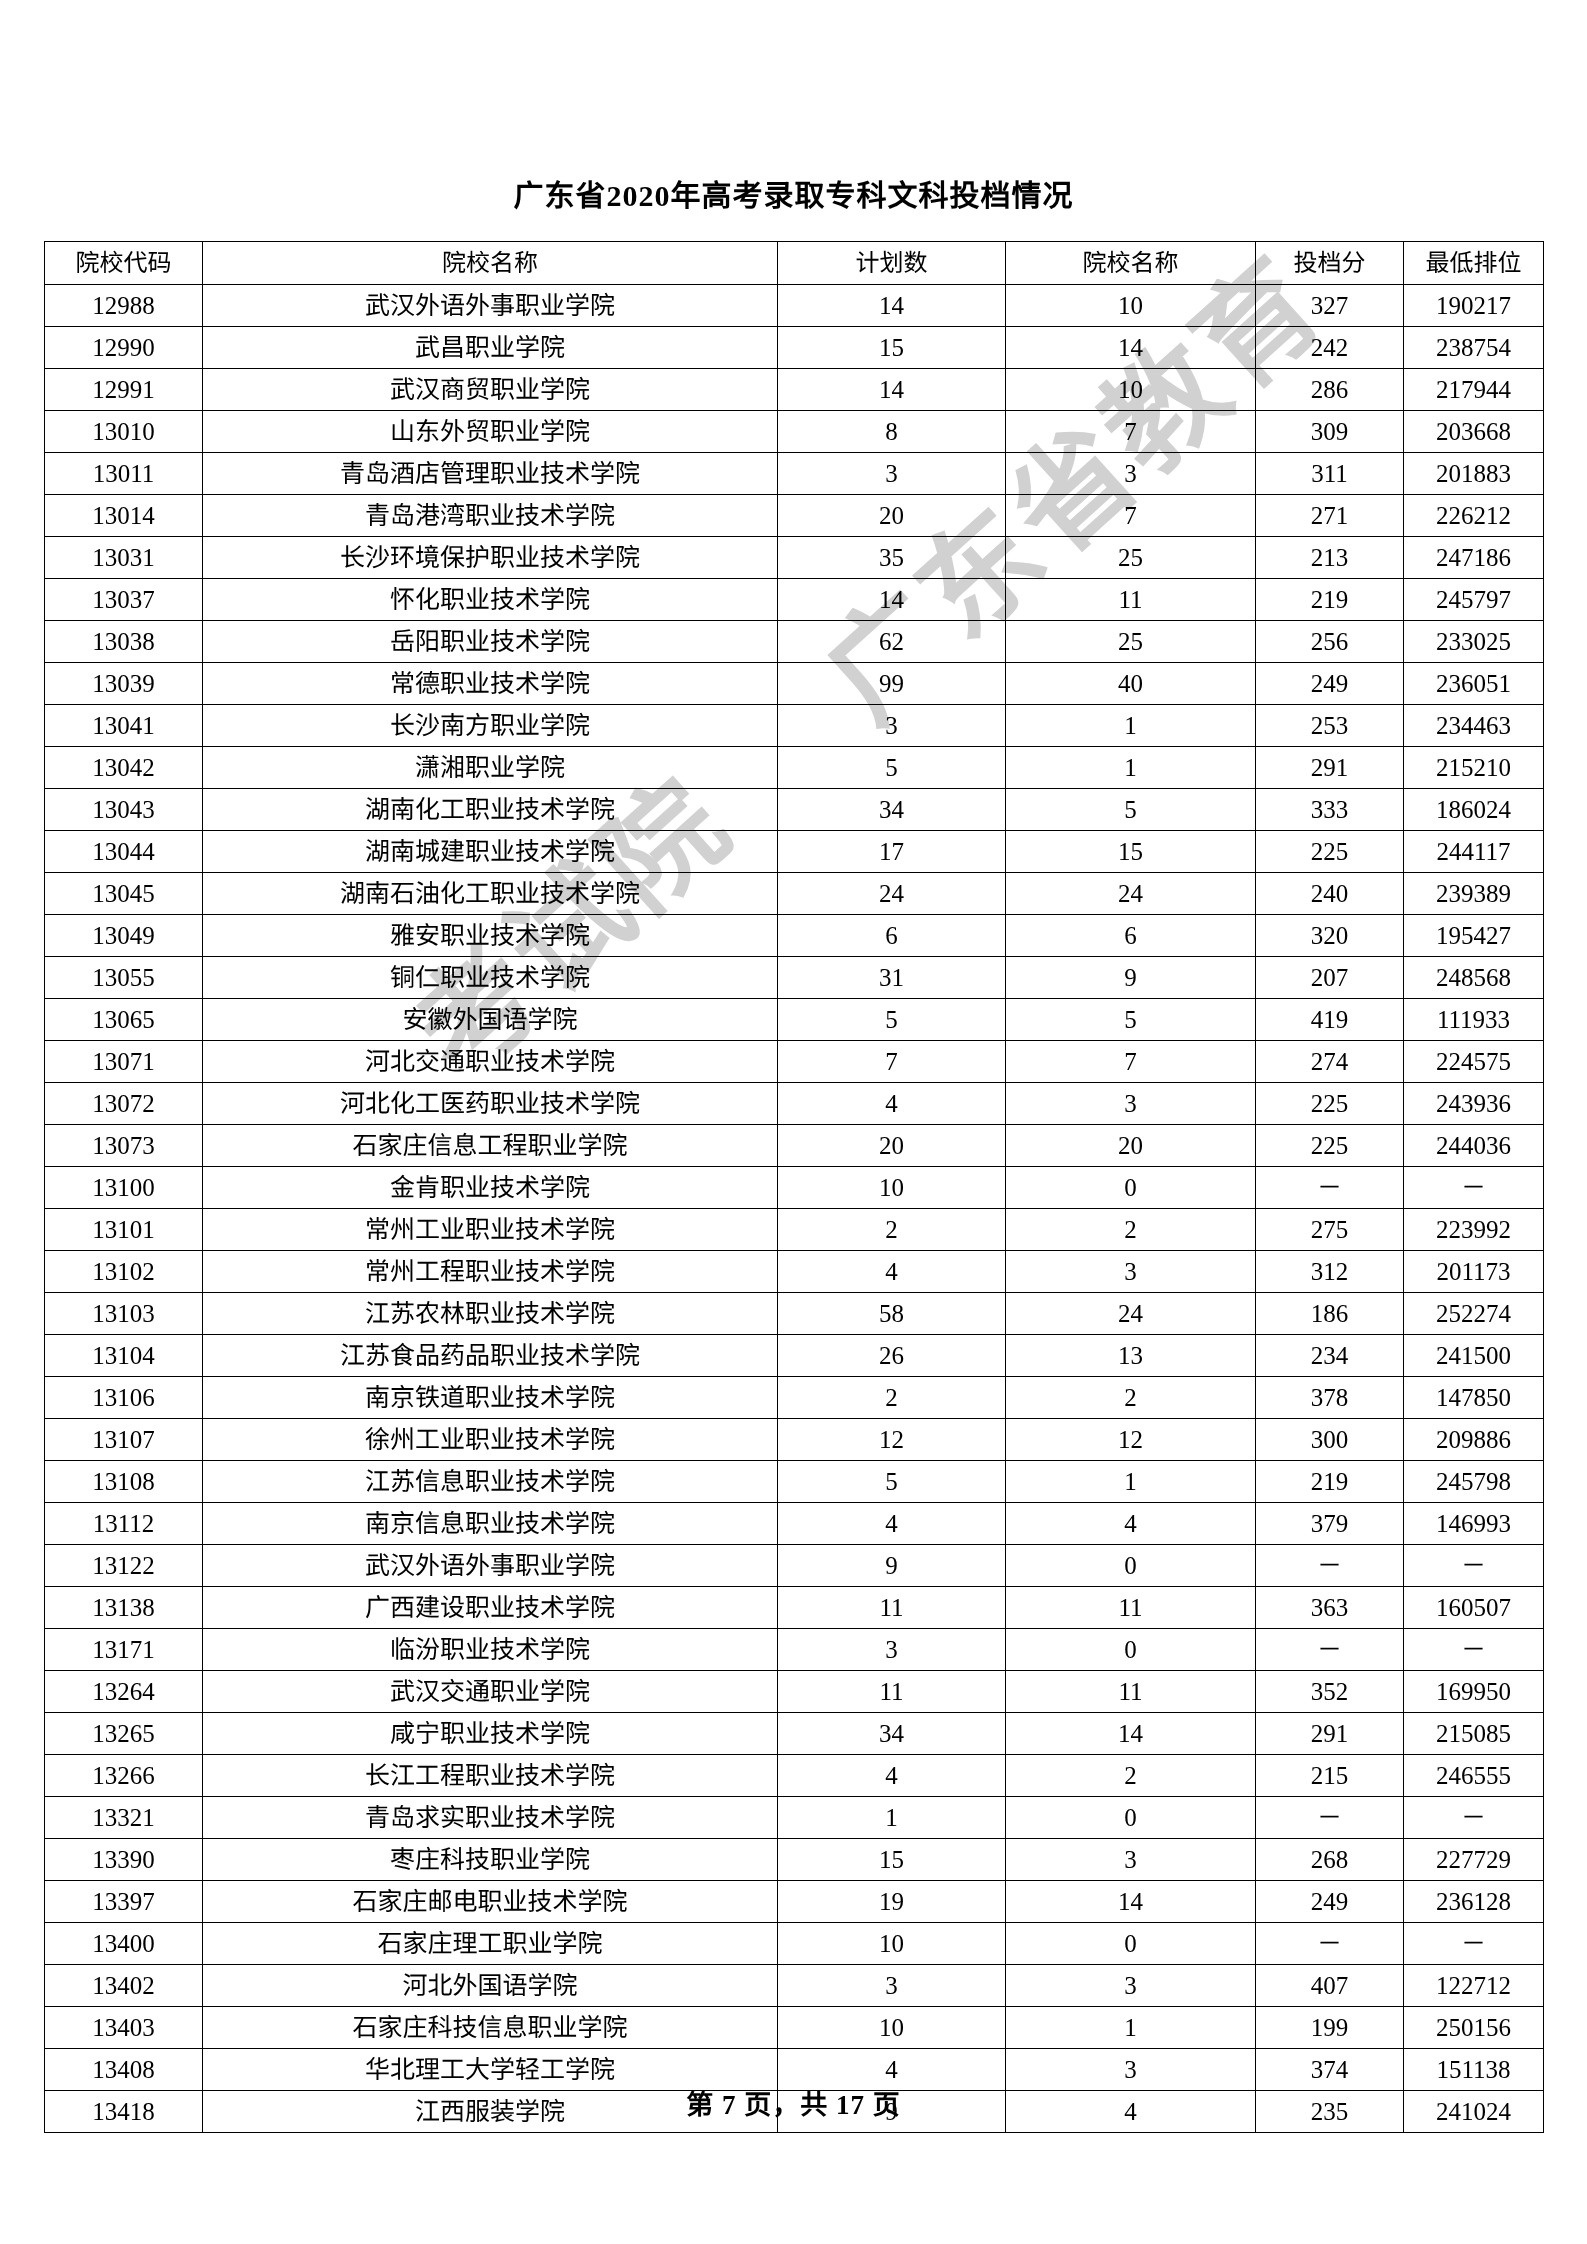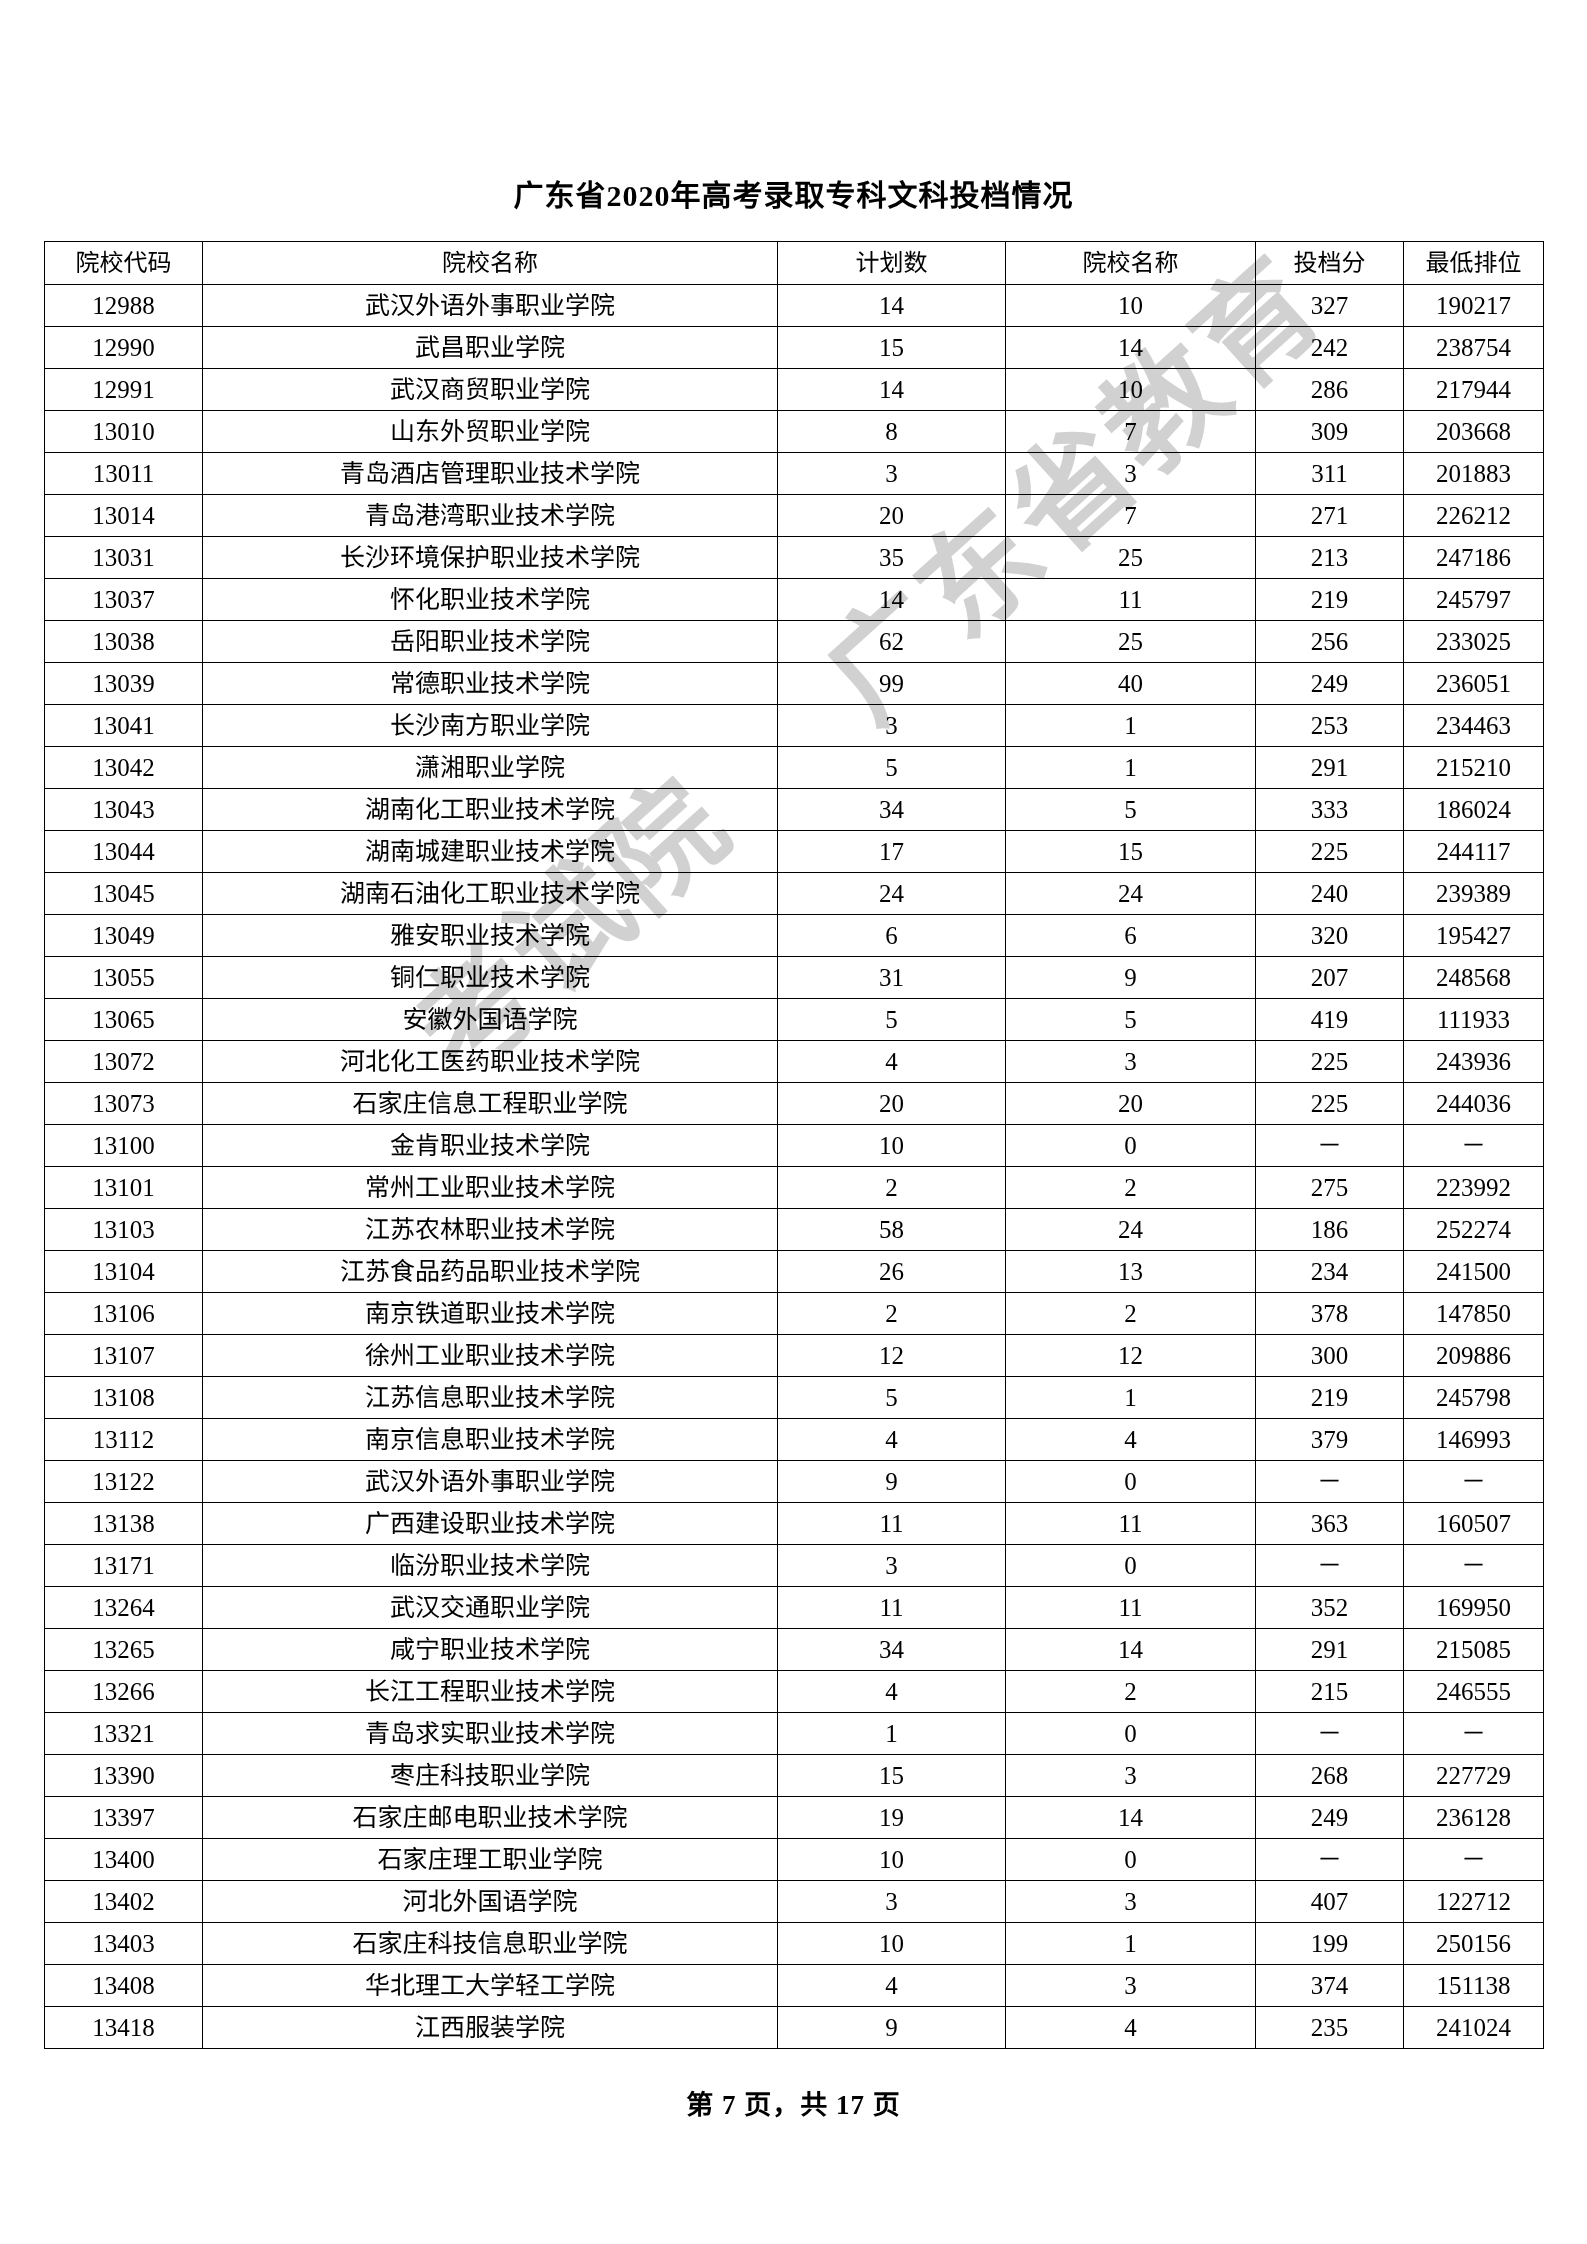--- a/index.html
+++ b/index.html
@@ -279,20 +279,28 @@
           </tr>
           <tr>
             <td class="cell-code">13065</td>
             <td class="cell-name">安徽外国语学院</td>
             <td class="cell-num">5</td>
             <td class="cell-num">5</td>
             <td class="cell-num">419</td>
             <td class="cell-num">111933</td>
           </tr>
           <tr>
+            <td class="cell-code">13071</td>
+            <td class="cell-name">河北交通职业技术学院</td>
+            <td class="cell-num">7</td>
+            <td class="cell-num">7</td>
+            <td class="cell-num">274</td>
+            <td class="cell-num">224575</td>
+          </tr>
+          <tr>
             <td class="cell-code">13072</td>
             <td class="cell-name">河北化工医药职业技术学院</td>
             <td class="cell-num">4</td>
             <td class="cell-num">3</td>
             <td class="cell-num">225</td>
             <td class="cell-num">243936</td>
           </tr>
           <tr>
             <td class="cell-code">13073</td>
             <td class="cell-name">石家庄信息工程职业学院</td>
@@ -309,20 +317,28 @@
             <td class="cell-num">－</td>
             <td class="cell-num">－</td>
           </tr>
           <tr>
             <td class="cell-code">13101</td>
             <td class="cell-name">常州工业职业技术学院</td>
             <td class="cell-num">2</td>
             <td class="cell-num">2</td>
             <td class="cell-num">275</td>
             <td class="cell-num">223992</td>
+          </tr>
+          <tr>
+            <td class="cell-code">13102</td>
+            <td class="cell-name">常州工程职业技术学院</td>
+            <td class="cell-num">4</td>
+            <td class="cell-num">3</td>
+            <td class="cell-num">312</td>
+            <td class="cell-num">201173</td>
           </tr>
           <tr>
             <td class="cell-code">13103</td>
             <td class="cell-name">江苏农林职业技术学院</td>
             <td class="cell-num">58</td>
             <td class="cell-num">24</td>
             <td class="cell-num">186</td>
             <td class="cell-num">252274</td>
           </tr>
           <tr>

